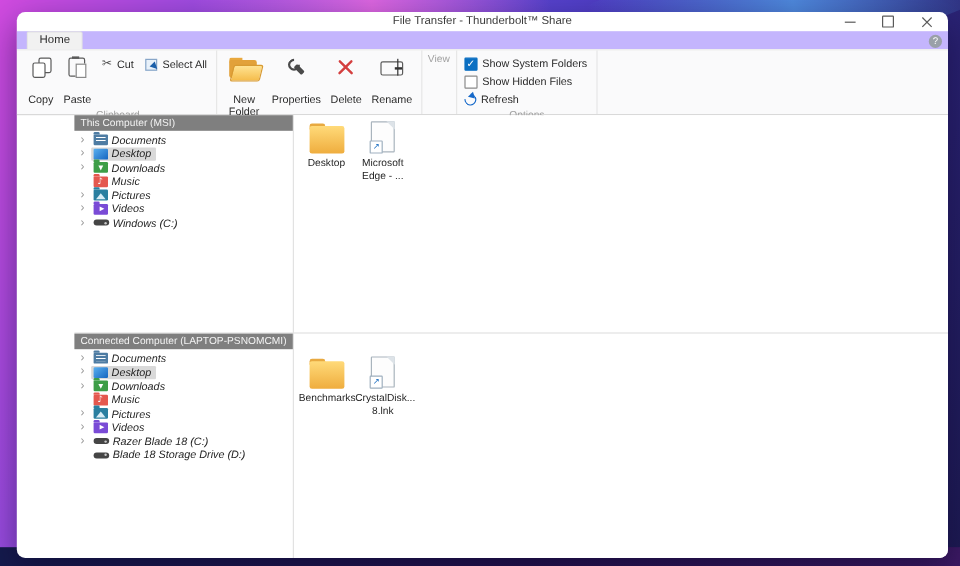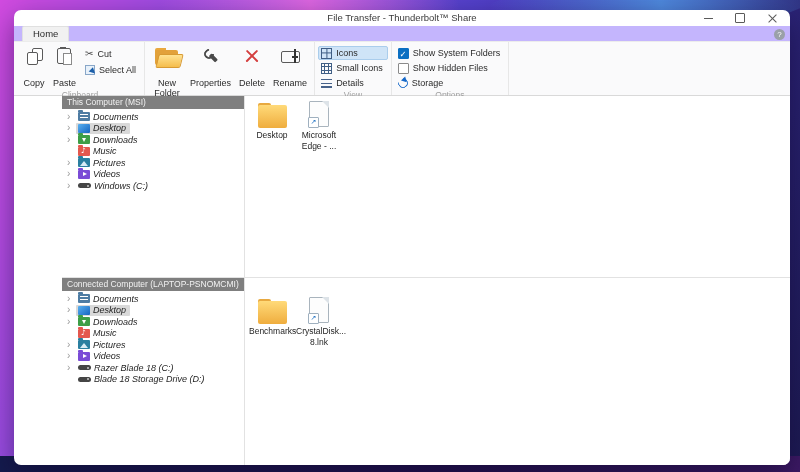--- a/index.html
+++ b/index.html
@@ -40,21 +40,21 @@
 
   
   .ribbon { position:absolute; top:31px; left:0; right:0; height:55px; background:#fafafb;
     border-top:1px solid #ececec; border-bottom:1px solid #d9d9d9; display:flex; padding-left:2px; }
   .rgroup { display:flex; flex-direction:column; border-right:1px solid #e7e7e7; padding:2px 3px 0; }
   .rg-content { display:flex; align-items:flex-start; flex:1; }
   .rg-label { text-align:center; font-size:8.5px; color:#a0a0a0; padding:0 2px 2px; }
   .bigbtn { display:flex; flex-direction:column; align-items:center; padding:1px 4px; min-width:30px; border-radius:2px; }
   .bigbtn .icwrap { height:21px; display:flex; align-items:center; justify-content:center; }
   .blabel { font-size:9px; color:#2b2b2b; text-align:center; line-height:1.1; margin-top:13px; }
-  .smallcol { display:flex; flex-direction:column; gap:2px; padding-top:3px; margin-left:2px; }
+  .smallcol { display:flex; flex-direction:row; gap:2px; padding-top:3px; margin-left:2px; }
   .smallbtn,.vitem,.opt-item { display:flex; align-items:center; gap:4px; font-size:9px; color:#2b2b2b;
     padding:1px 4px 1px 2px; border:1px solid transparent; border-radius:2px; height:14px; }
   .vcol,.ocol { display:flex; flex-direction:column; gap:1px; padding-top:2px; }
   .vitem.sel { background:#cfe4f7; border-color:#aacdec; }
 
   
   .ic-copy { position:relative; width:17px; height:16px; }
   .ic-copy::before { content:""; position:absolute; left:6px; top:0; width:9px; height:11px; border:1.4px solid #5a5a5a; border-radius:2px; background:#fff; }
   .ic-copy::after  { content:""; position:absolute; left:1px; top:4px; width:9px; height:11px; border:1.4px solid #5a5a5a; border-radius:2px; background:#fff; }
   .ic-paste { position:relative; width:15px; height:17px;
@@ -223,53 +223,37 @@
           <span class="icwrap">
               <span class="ic-rn"></span>
             </span>
           <span class="blabel">Rename</span>
         </div>
       </div>
       <div class="rg-label">Actions</div>
     </div>
 
     <div class="rgroup">
-      <div class="rg-content">
-        <div class="vcol">
-          <div class="vitem sel">
-            <span class="ic-grid2"></span>
-            <span>Icons</span>
-          </div>
-          <div class="vitem">
-            <span class="ic-grid3"></span>
-            <span>Small Icons</span>
-          </div>
-          <div class="vitem">
-            <span class="ic-lines"></span>
-            <span>Details</span>
-          </div>
-        </div>
-      </div>
       <div class="rg-label">View</div>
     </div>
 
     <div class="rgroup">
       <div class="rg-content">
         <div class="ocol">
           <div class="opt-item">
             <span class="cb checked"></span>
             <span>Show System Folders</span>
           </div>
           <div class="opt-item">
             <span class="cb"></span>
             <span>Show Hidden Files</span>
           </div>
           <div class="opt-item">
             <span class="ic-refresh"></span>
-            <span>Storage</span>
+            <span>Refresh</span>
           </div>
         </div>
       </div>
       <div class="rg-label">Options</div>
     </div>
 
   </div>
 
   <div class="main">
     <div class="vdivider"></div>

